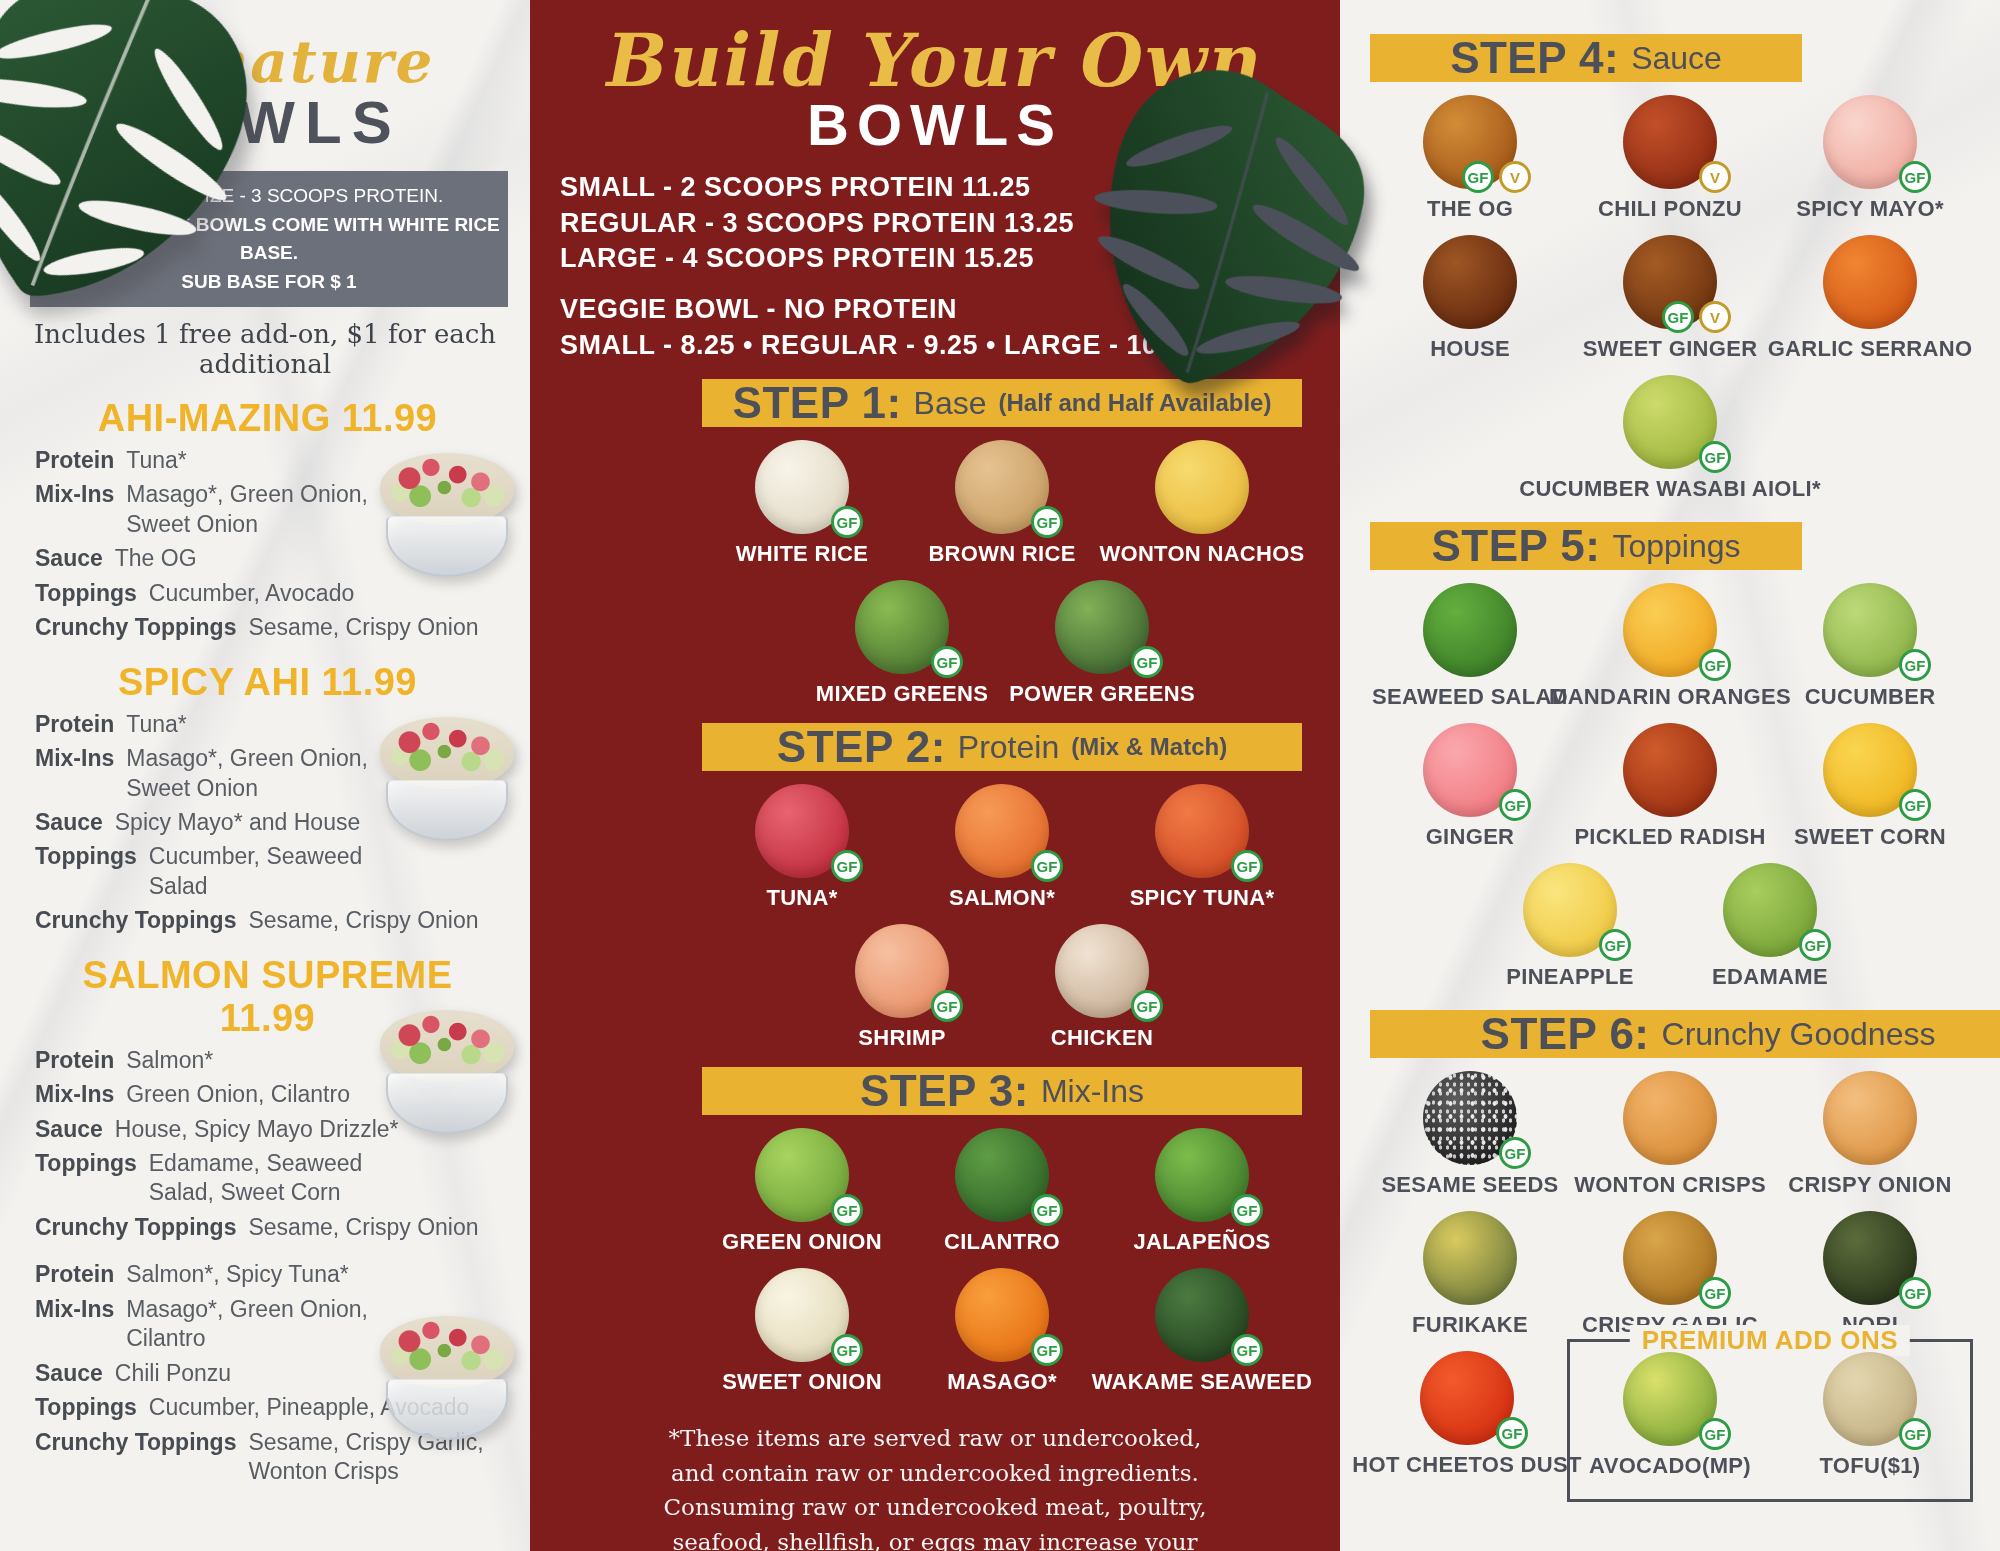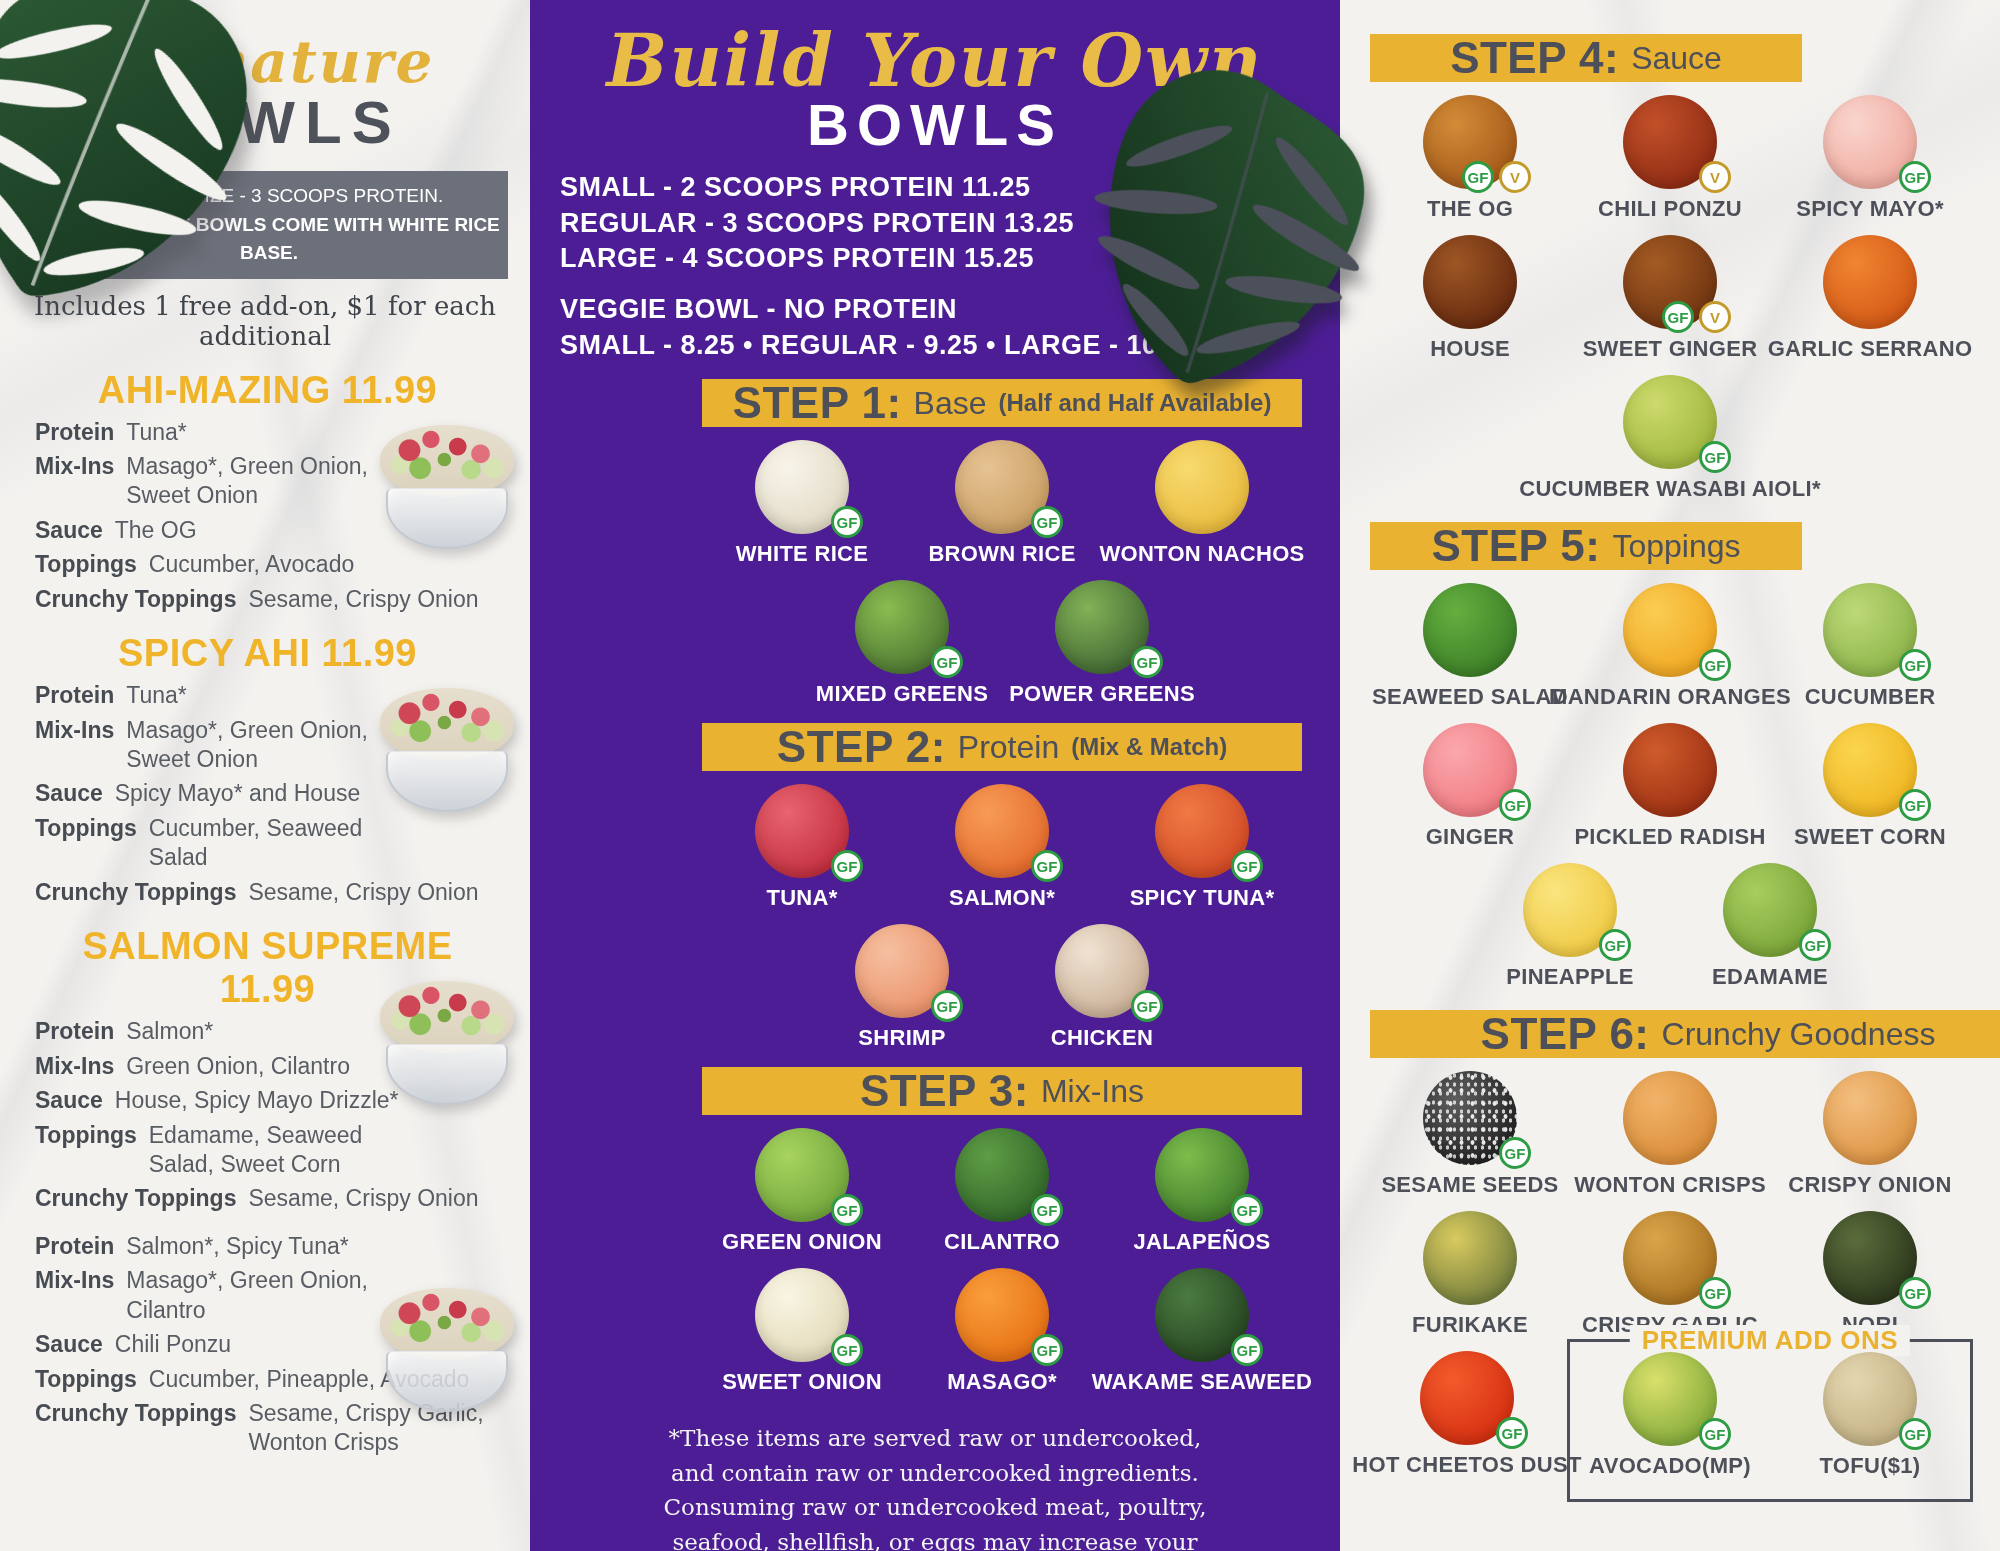--- a/index.html
+++ b/index.html
@@ -41,21 +41,21 @@
       radial-gradient(circle at 68% 62%, #b8d98a 0 9%, transparent 10%),
       radial-gradient(circle at 48% 48%, #79a845 0 8%, transparent 9%),
       radial-gradient(circle at 85% 60%, #d7e3b2 0 8%, transparent 9%),
       radial-gradient(circle at 15% 55%, #d7e3b2 0 7%, transparent 8%),
       linear-gradient(#e7dfce,#dbd2bd);}
   .bowl-glass{position:absolute;bottom:0;left:14px;right:14px;height:58px;
     border-radius:8px 8px 70px 70px / 6px 6px 50px 50px;
     background:linear-gradient(rgba(255,255,255,.78), rgba(205,211,218,.88));
     border:2px solid #c3c9d1;border-top:1px solid #e2e6ea;}
   
-  .panel-middle{width:810px;background:#4c1d95;position:relative;padding-top:18px;box-sizing:border-box;color:#fff;}
+  .panel-middle{width:810px;background:#7f1d1d;position:relative;padding-top:18px;box-sizing:border-box;color:#fff;}
   .leaf-mid{top:62px;right:-28px;transform:scaleX(-1) rotate(-16deg);filter:drop-shadow(-10px 12px 8px rgba(20,22,28,.45));}
   .panel-middle .script-title{font-size:72px;color:#e8bc47;}
   .panel-middle .block-title{color:#fff;font-size:58px;letter-spacing:8px;margin-top:-12px;}
   #pricing{margin:12px 0 0 30px;position:relative;z-index:1;}
   #veggie{margin:15px 0 0 30px;position:relative;z-index:1;}
   .price-line{font-weight:700;font-size:27px;line-height:1.32;letter-spacing:.5px;}
   #middle-steps{width:600px;margin-left:172px;position:relative;z-index:1;}
   .step-section{margin-top:16px;}
   .step-banner{background:#eab231;display:flex;align-items:center;justify-content:center;gap:12px;height:48px;color:#4d5059;width:600px;}
   .sb-bold{font-weight:800;font-size:44px;letter-spacing:.5px;}
@@ -116,20 +116,21 @@
       </g>
       <path d="M100 18 C99 70 98 160 100 226" stroke="#f4f2ef" stroke-width="2.5" fill="none" opacity=".65"></path>
     </svg>
     <header class="hdr">
       <div class="script-title">Signature</div>
       <div class="block-title">BOWLS</div>
     </header>
     <div class="info-box" id="info-box">
         <div class="info-line">REGULAR SIZE - 3 SCOOPS PROTEIN.</div>
         <div class="info-line strong">ALL SIGNATURE BOWLS COME WITH WHITE RICE BASE.</div>
+        <div class="info-line strong">SUB BASE FOR $ 1</div>
       </div>
     <div class="note">Includes 1 free add-on, $1 for each additional</div>
     <div id="bowls-container">
         <div class="bowl-block">
           <div class="bowl-name">AHI-MAZING 11.99</div>
           <div class="bowl-photo">
             <div class="bowl-mound"></div>
             <div class="bowl-glass"></div>
           </div>
           <div class="bowl-rows">

